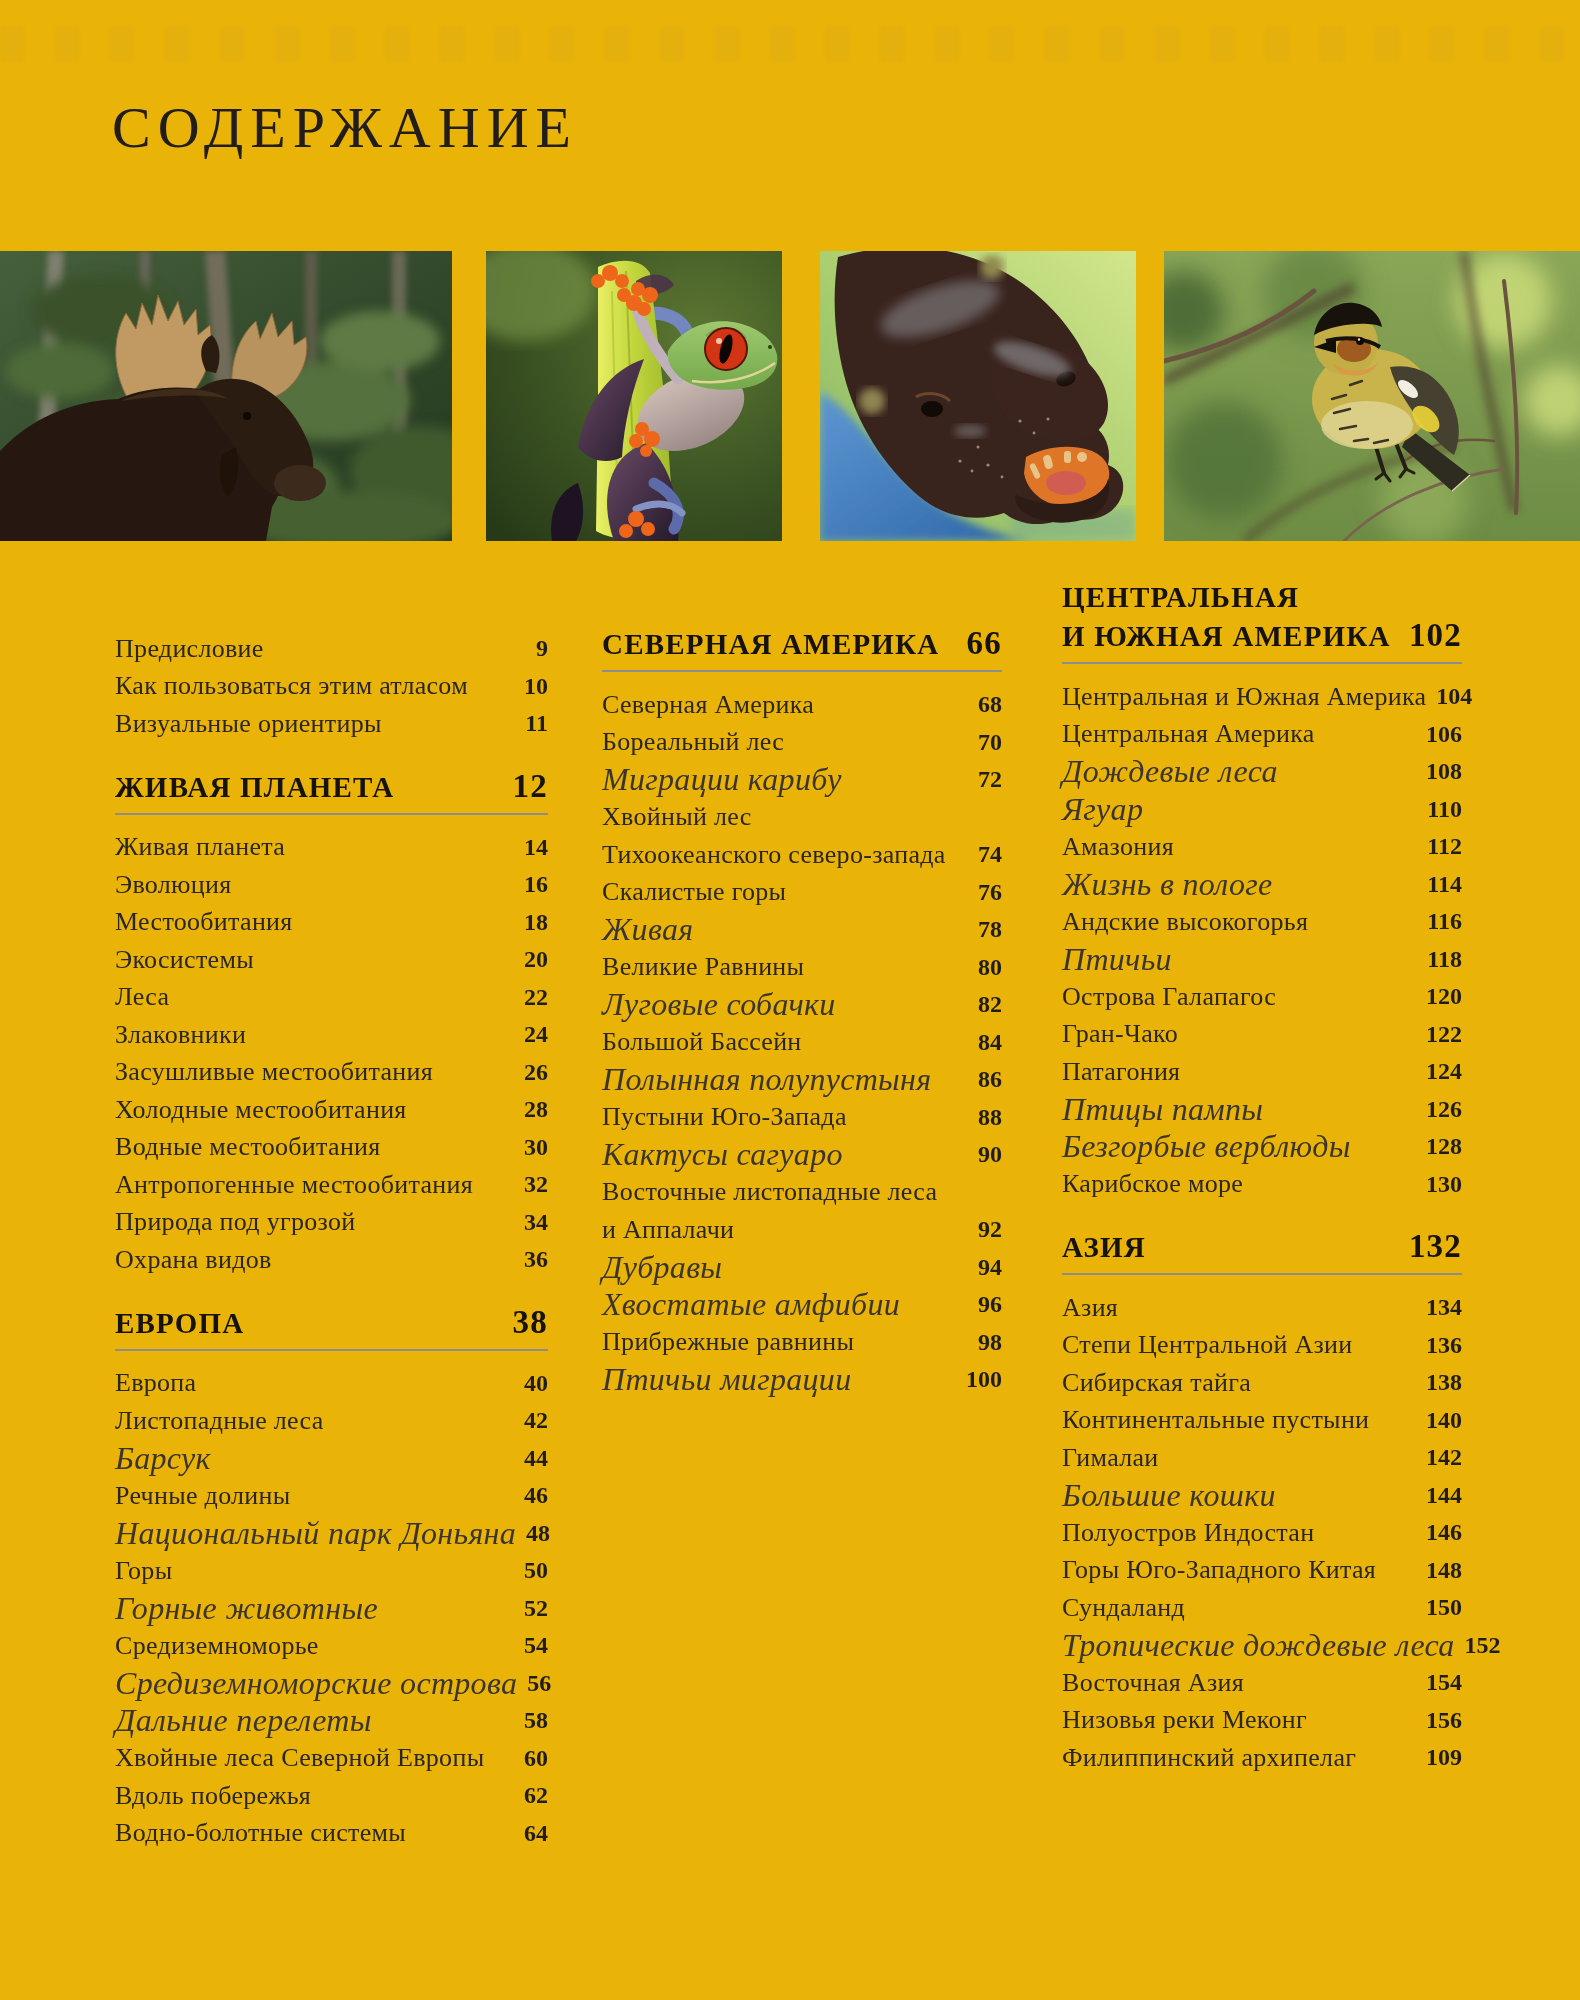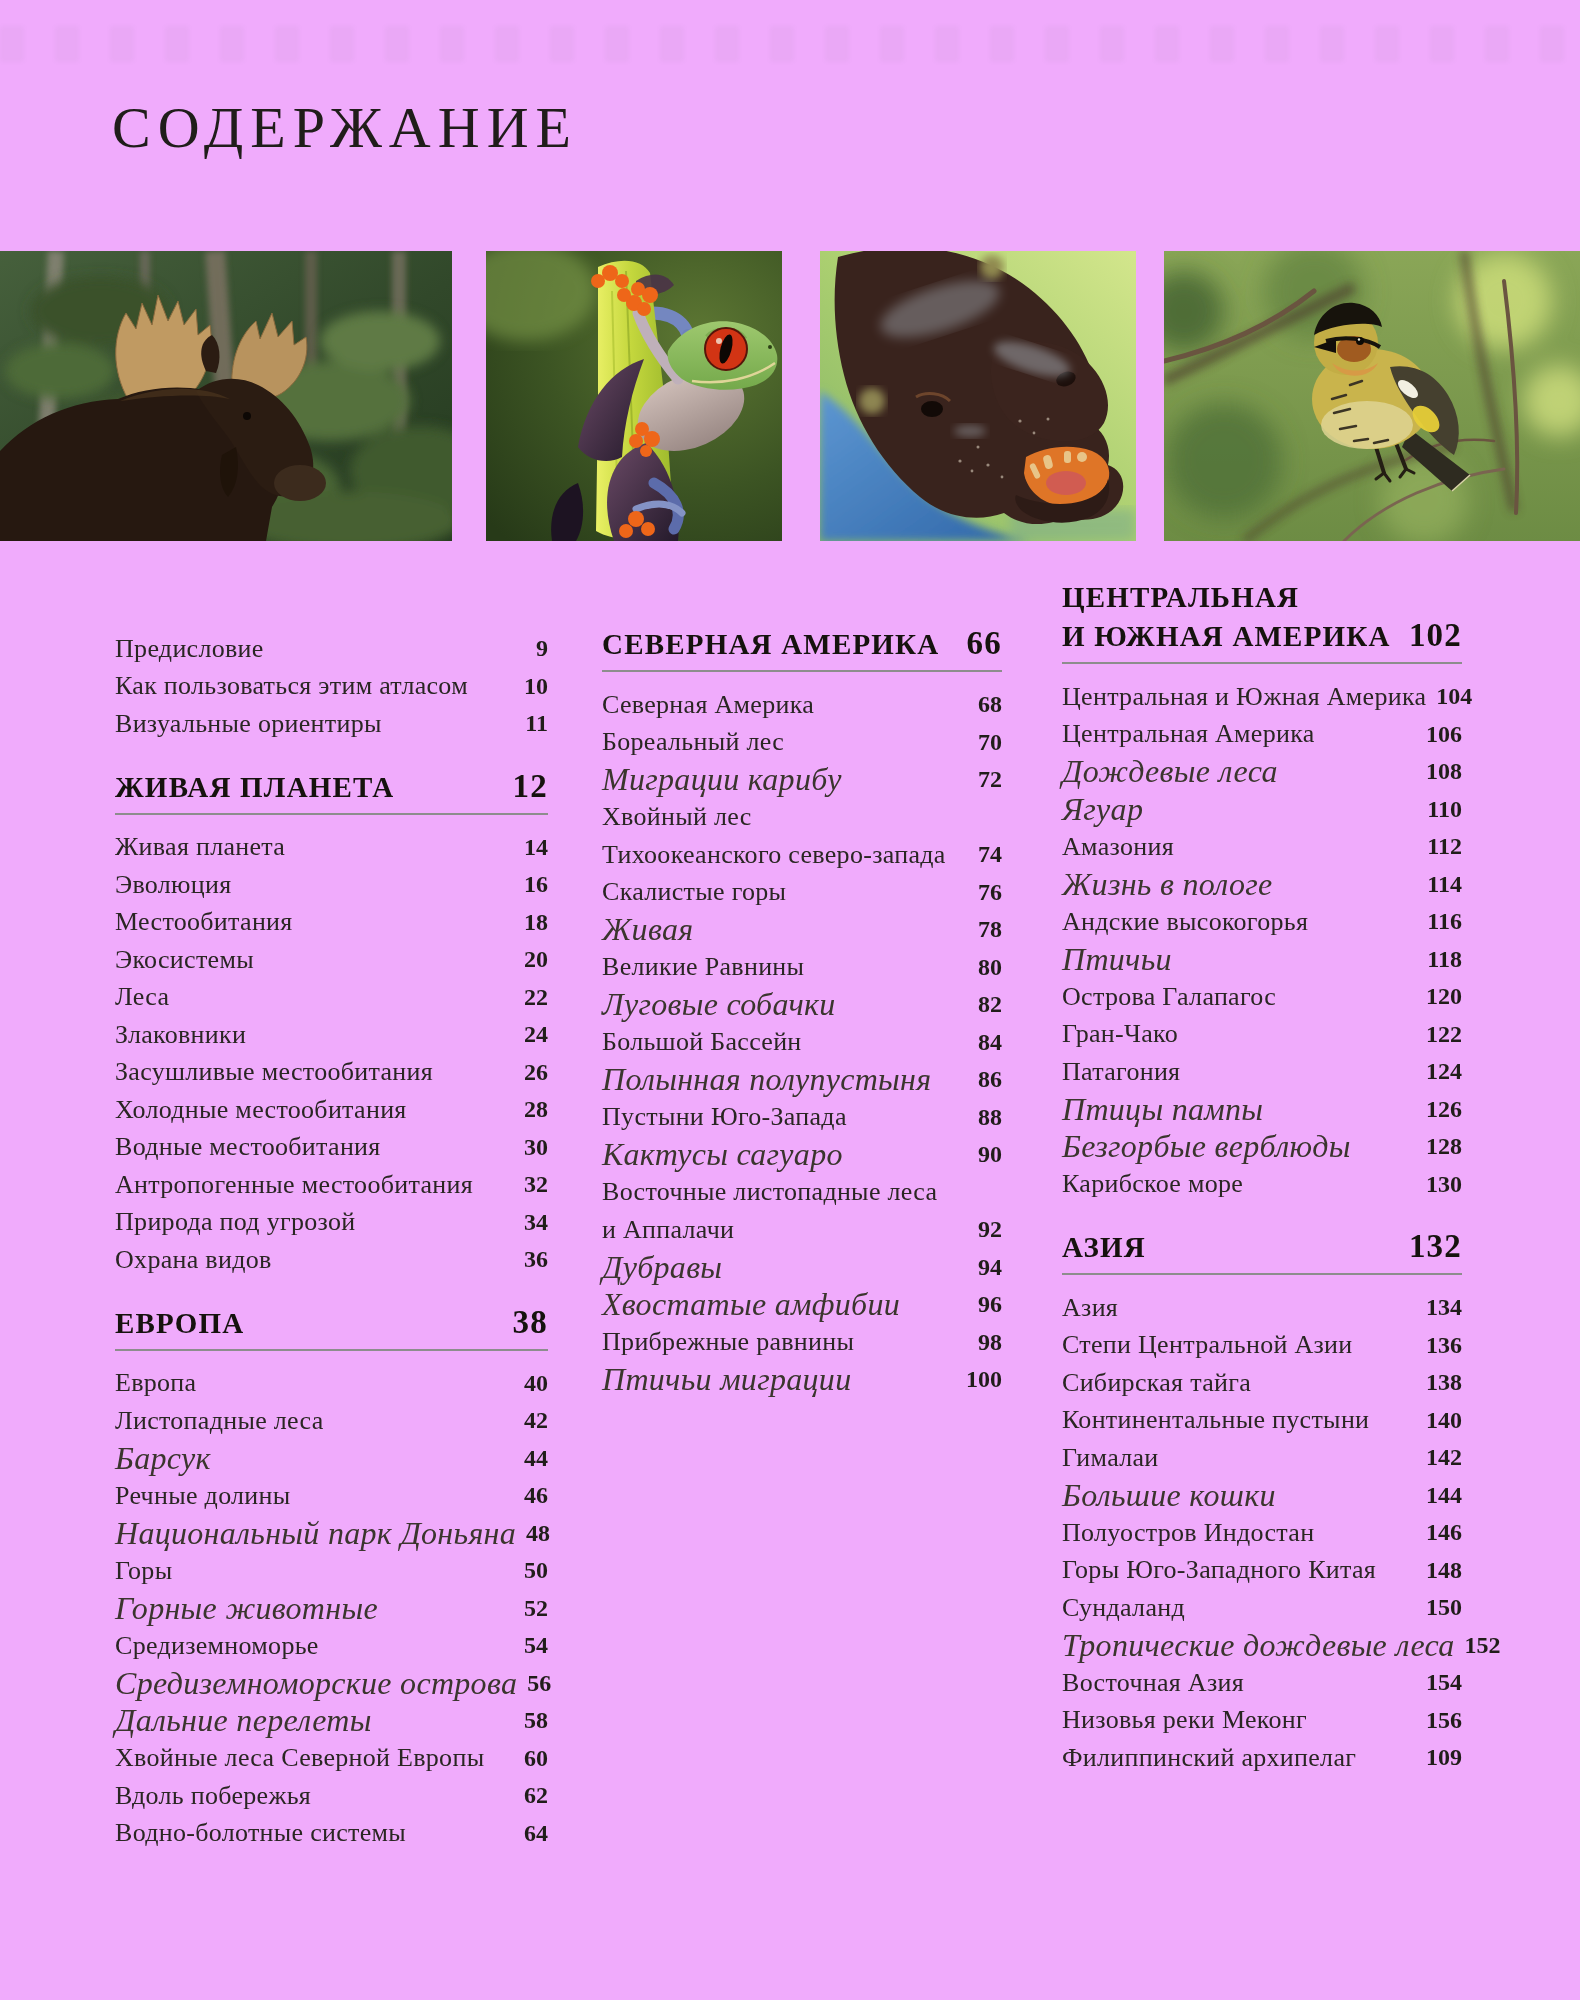--- a/index.html
+++ b/index.html
@@ -1,16 +1,16 @@
 <!DOCTYPE html>
 <html lang="ru"><head>
 <meta charset="utf-8">
 <style>
   html,body{margin:0;padding:0;background:#ffffff;}
-  .page{position:relative;width:1580px;height:2000px;background:#f0abfc;overflow:hidden;
+  .page{position:relative;width:1580px;height:2000px;background:#eab308;overflow:hidden;
         font-family:"Liberation Serif","DejaVu Serif",serif;}
   .scan-artifact{position:absolute;left:0;top:26px;width:100%;height:36px;opacity:.28;
         background:repeating-linear-gradient(90deg,rgba(110,112,118,.18) 0 24px,rgba(255,255,255,0) 24px 55px);
         filter:blur(2px);}
   .title{position:absolute;left:112px;top:94px;margin:0;font-size:58px;font-weight:400;
         letter-spacing:7px;color:#201d1a;}
   .photo{position:absolute;top:251px;height:290px;overflow:hidden;background:#5b6e4a;}
   .photo svg{display:block;width:100%;height:100%;}
   #photo-moose{left:0;width:452px;}
   #photo-frog{left:486px;width:296px;}

